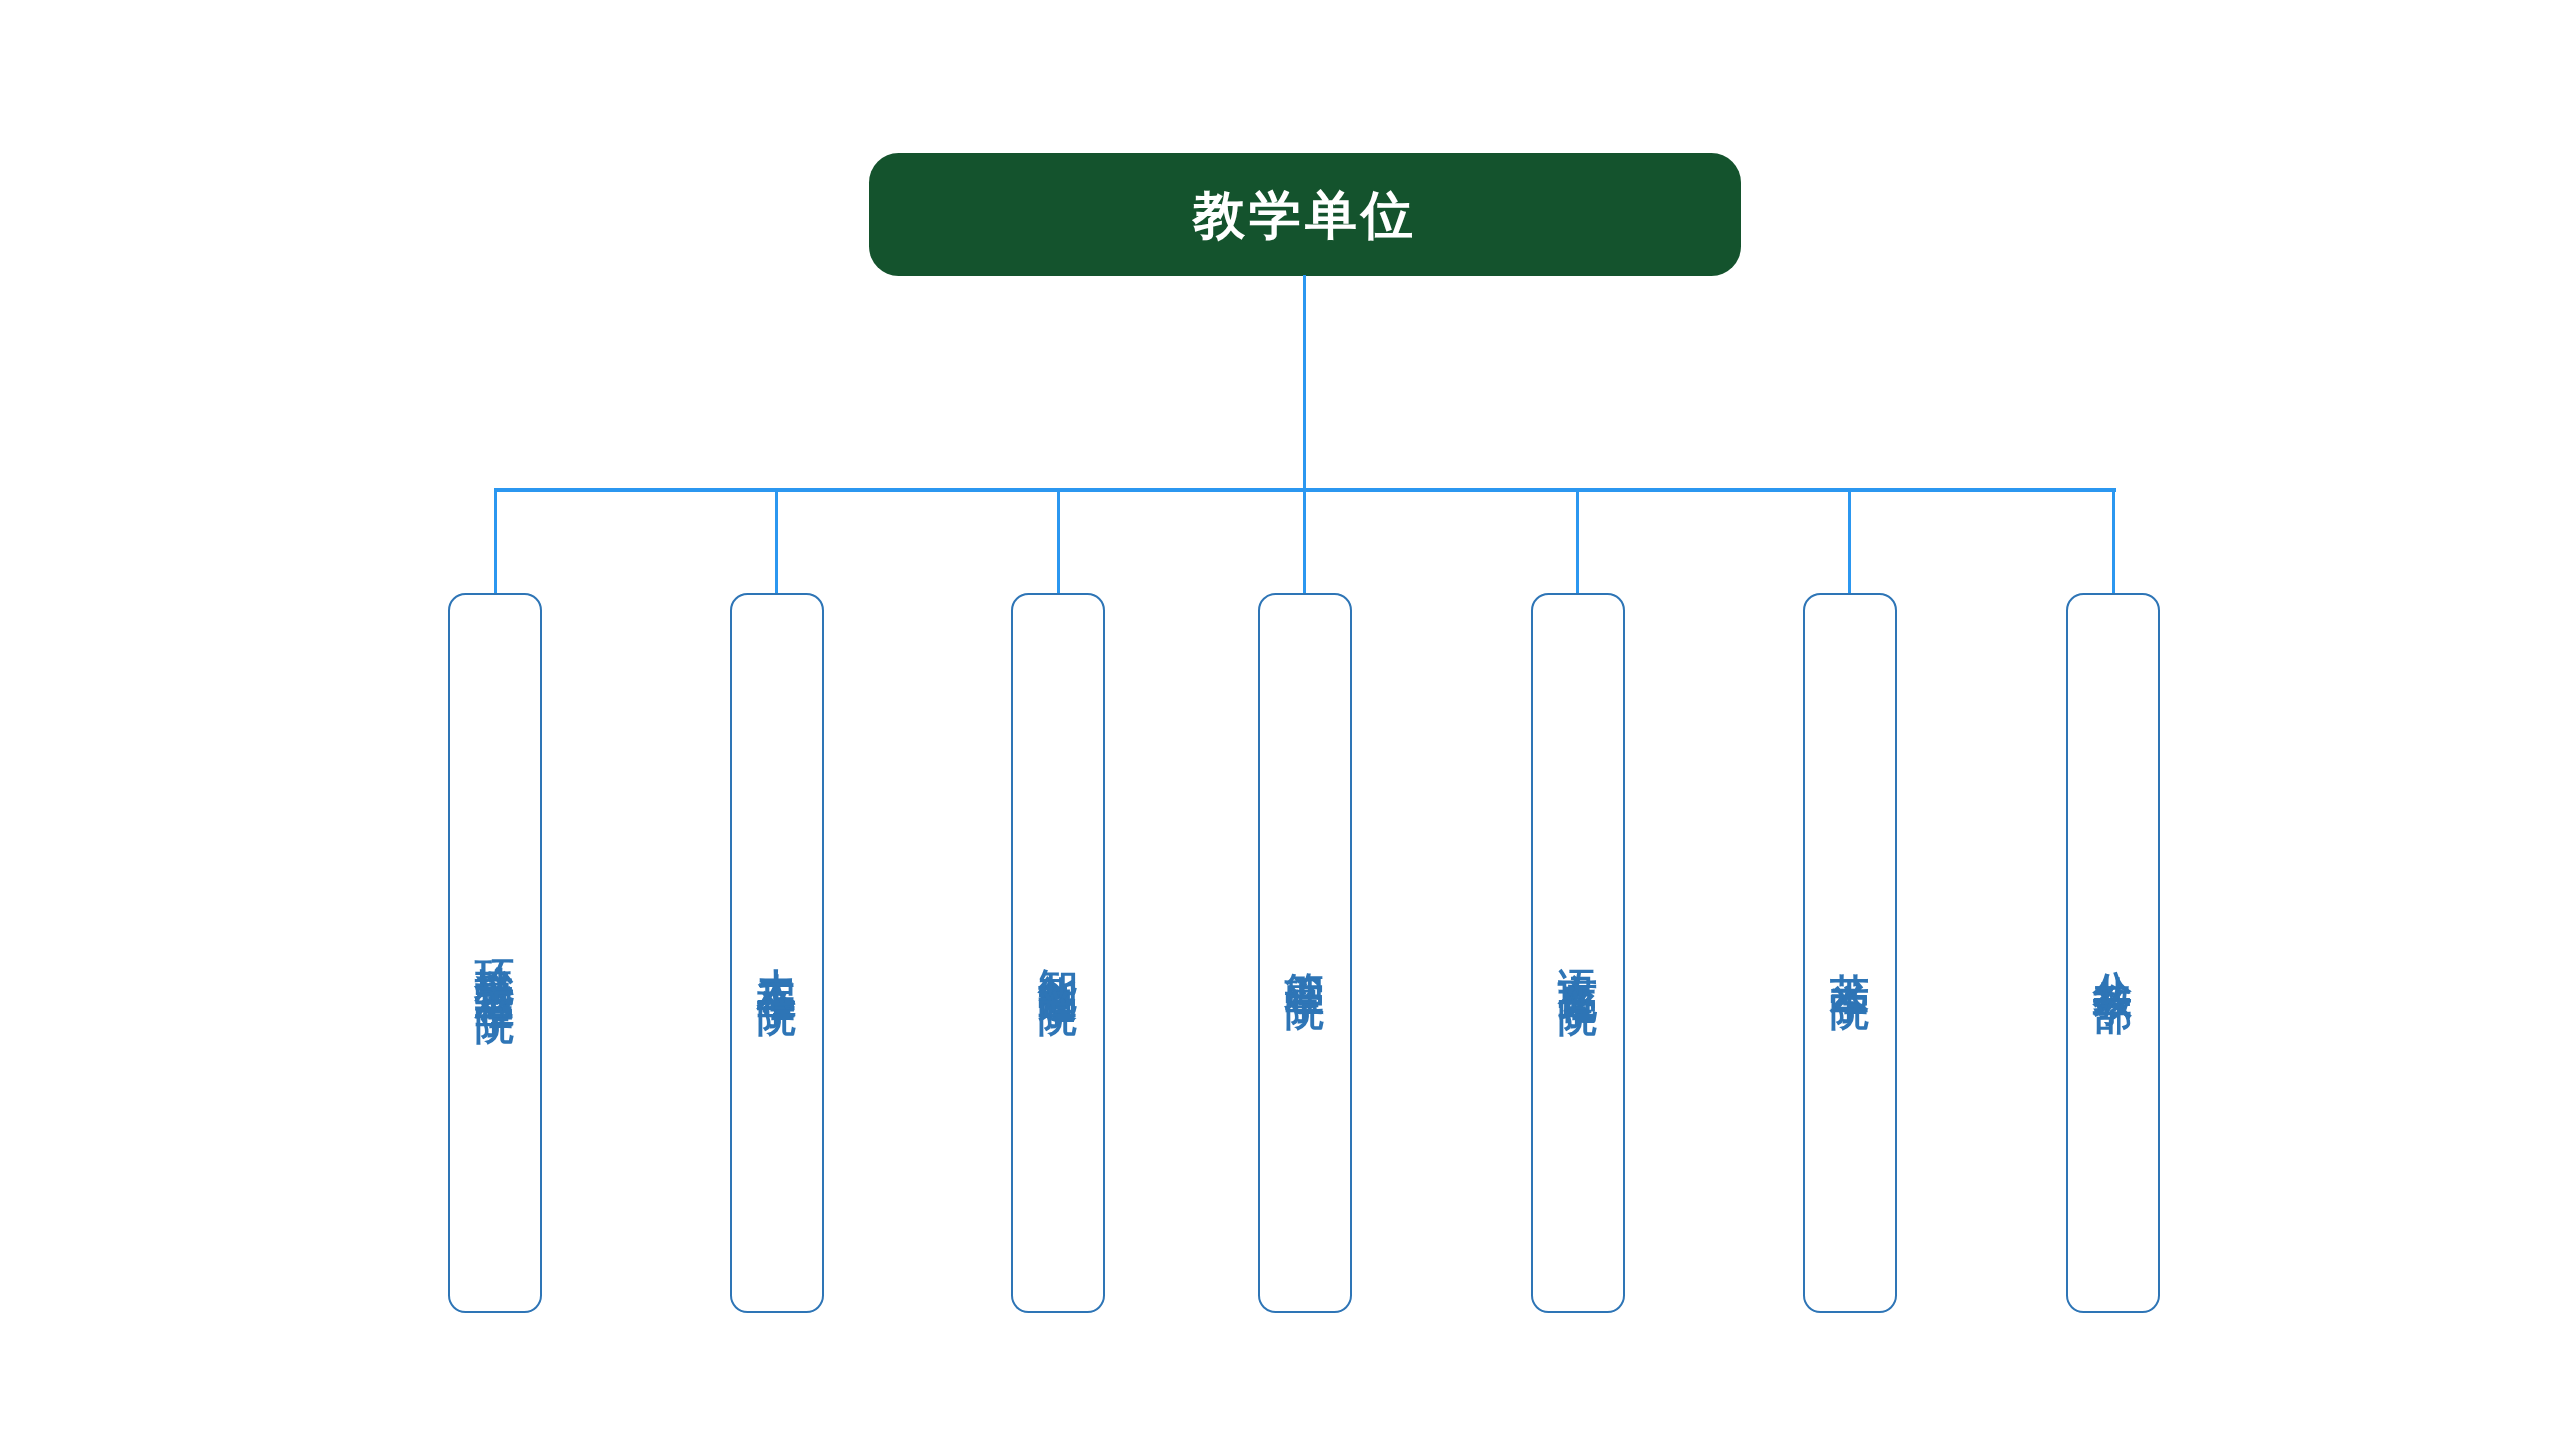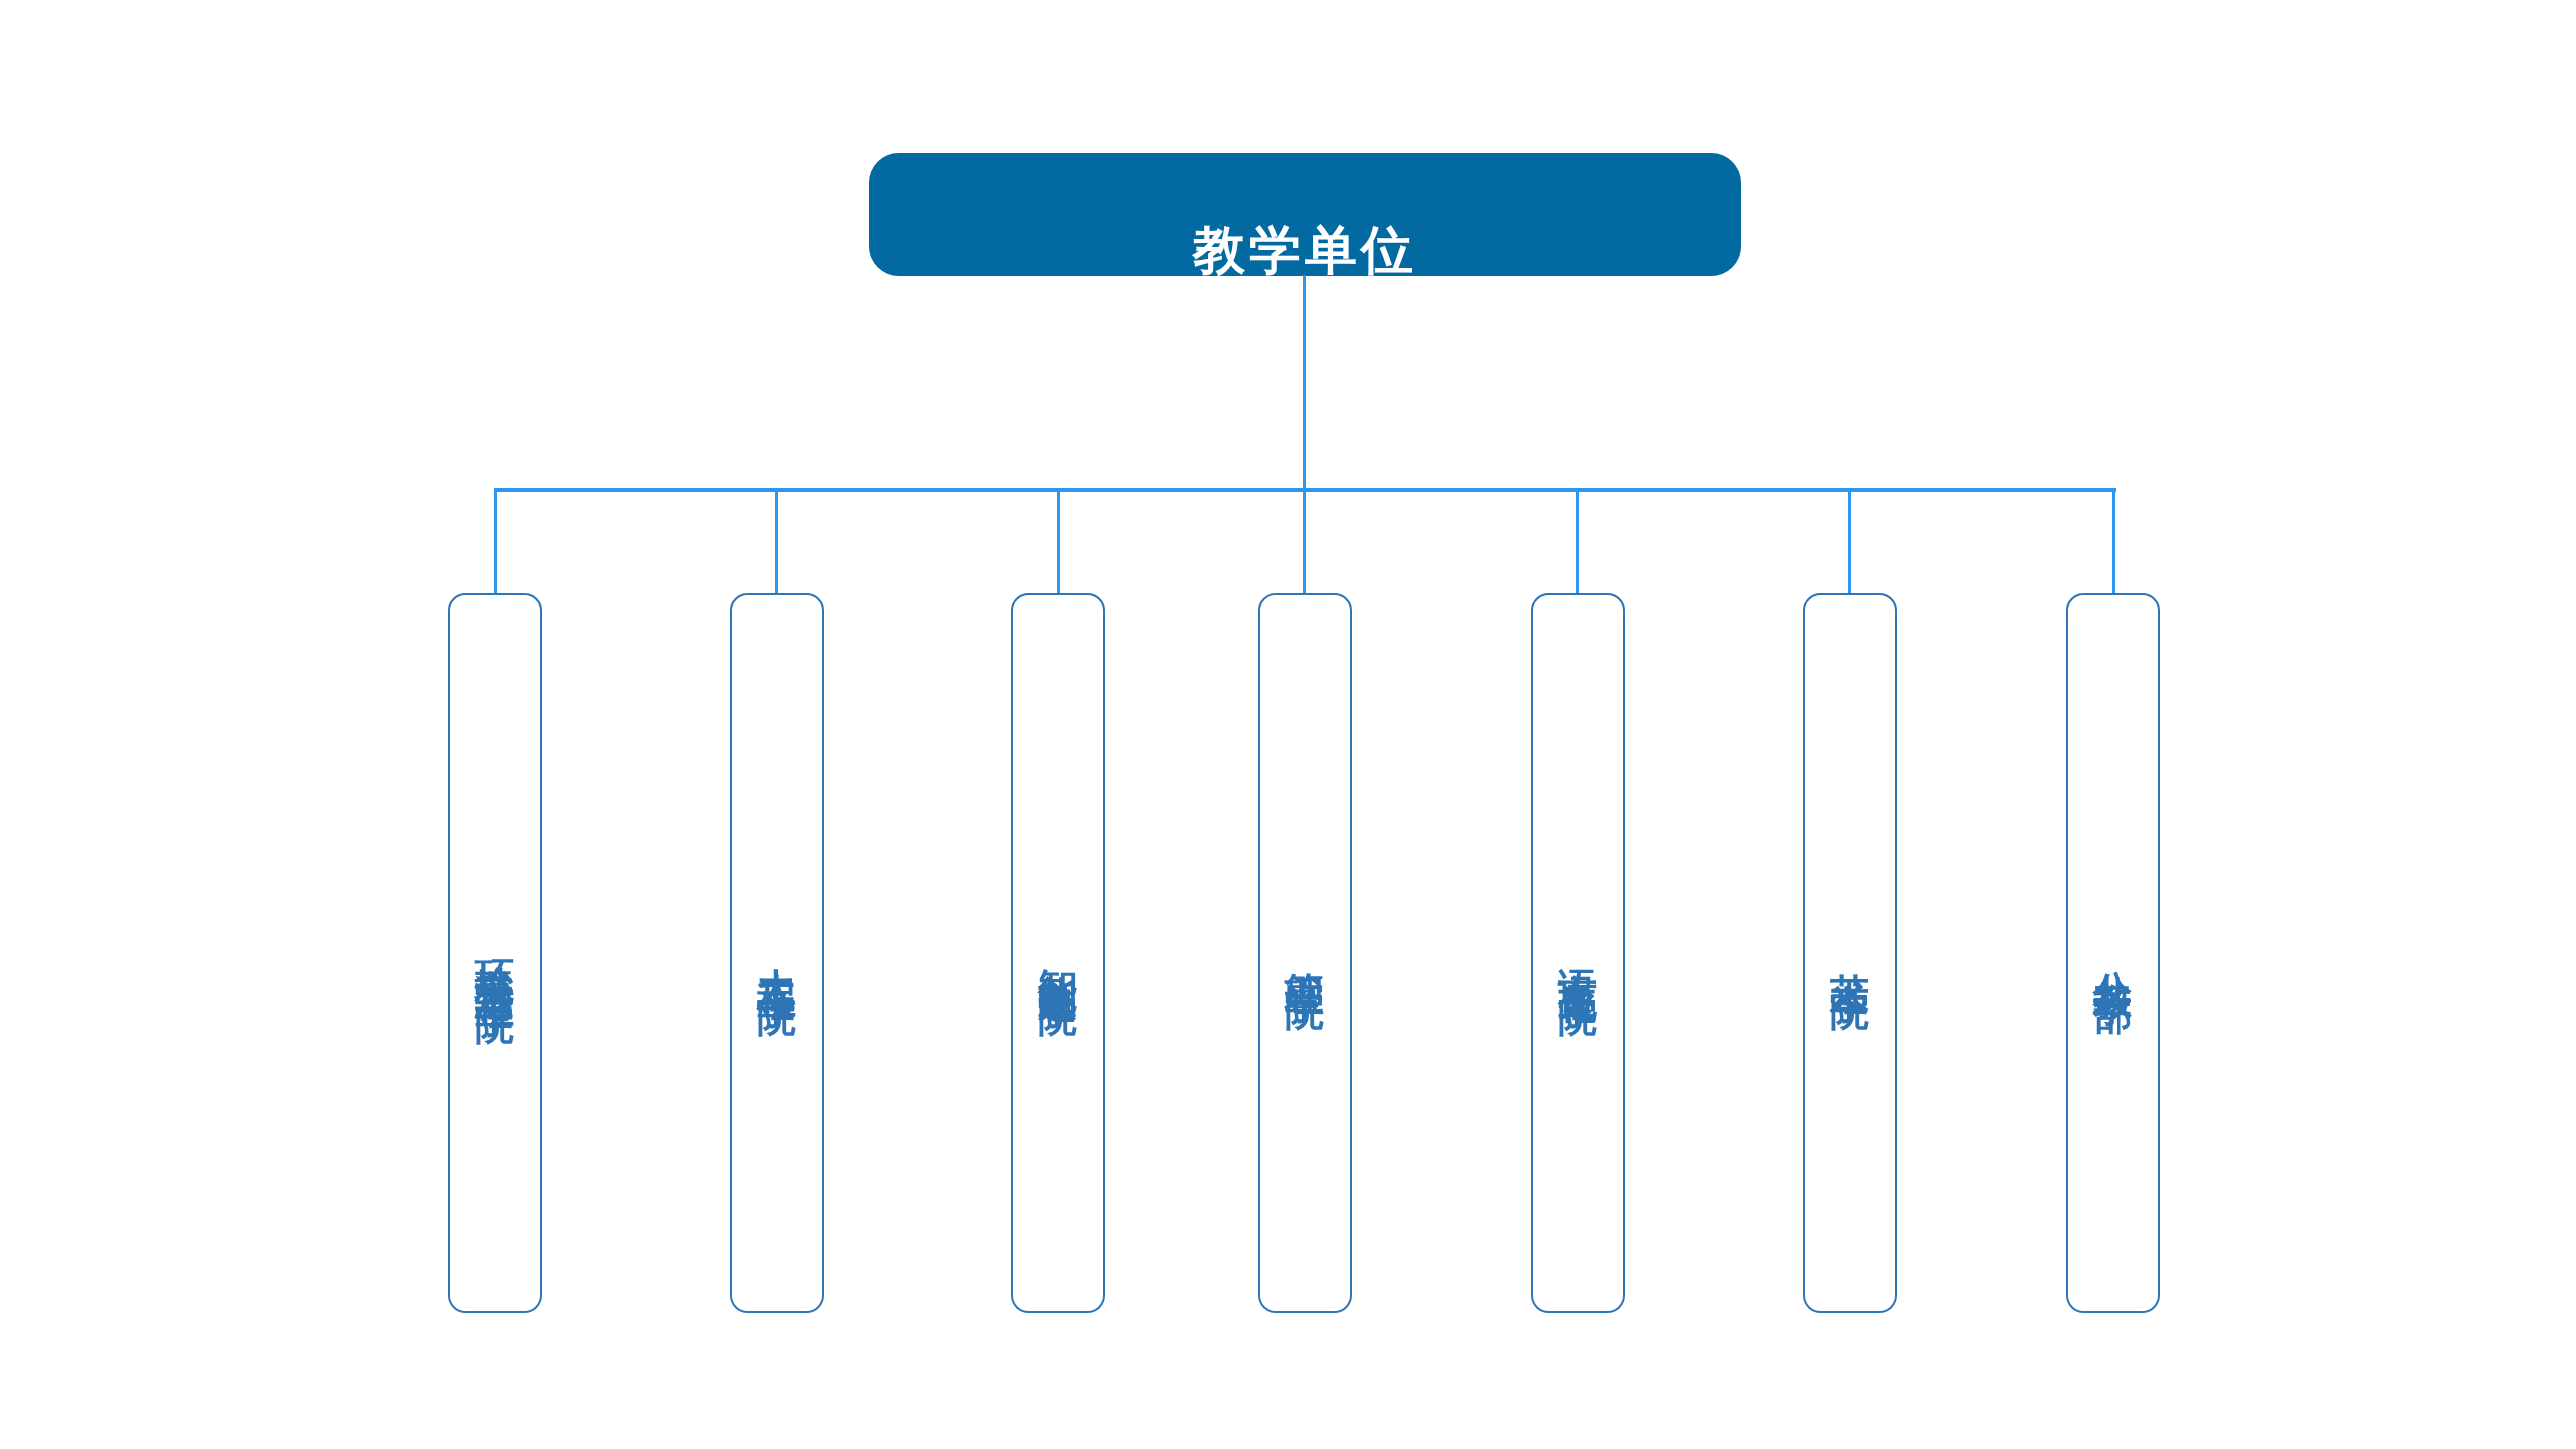--- a/index.html
+++ b/index.html
@@ -17,24 +17,24 @@
     font-family: "Liberation Sans", "DejaVu Sans", sans-serif;
   }
 
   
   .root-node {
     position: absolute;
     left: 869px;
     top: 153px;
     width: 872px;
     height: 123px;
-    background: #0369a1;
+    background: #14532d;
     border-radius: 29.5px;
     display: flex;
-    align-items: flex-end;
+    align-items: center;
     justify-content: center;
   }
   .root-label {
     color: #ffffff;
     font-size: 52px;
     font-weight: bold;
     letter-spacing: 4px;
     line-height: 1;
     white-space: nowrap;
   }

